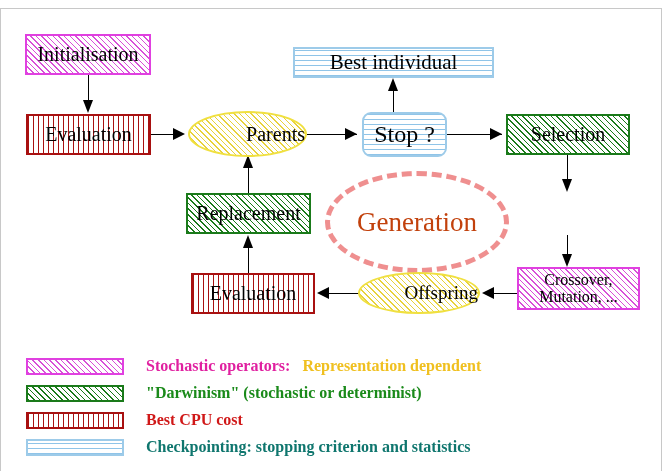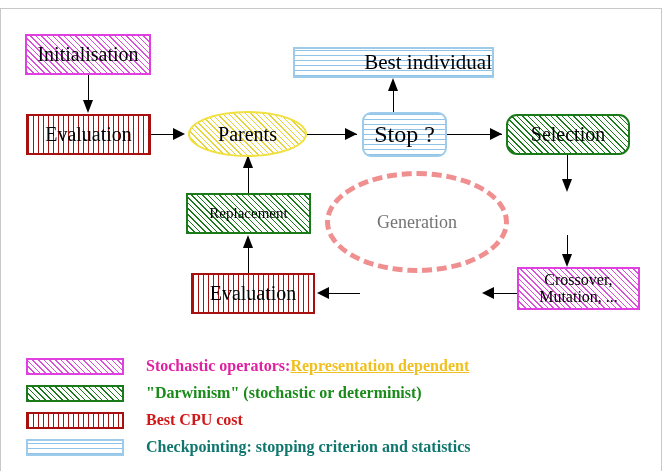--- a/index.html
+++ b/index.html
@@ -38,92 +38,96 @@
     background-color:#ffffff;
     background-image:repeating-linear-gradient(0deg,
        #8fc4e8 0px,#8fc4e8 1px,transparent 1px,transparent 5px);
     border:2px solid #9dcbe9;
   }
   .pat-yellow{
     background-color:#ffffff;
     background-image:repeating-linear-gradient(45deg,
        #e8d23a 0px,#e8d23a 1px,transparent 1px,transparent 4px);
     border:2px solid #f0e040;
+    justify-content:flex-end;
   }
 
   .ellipse{border-radius:50%;}
   .rounded{border-radius:9px;}
 
   
   .gen-ellipse{
     position:absolute;border-radius:50%;
     border:5px dashed #ef8f8f;background:transparent;z-index:1;
     display:flex;align-items:center;justify-content:center;
   }
-  .gen-ellipse .lbl{color:#737373;font-size:18px;}
+  .gen-ellipse .lbl{color:#c2410c;font-size:27px;}
 
   
   .edge{position:absolute;background:#000;z-index:2;}
   .edge.h{height:1px;}
   .edge.v{width:1px;}
   .arrow{position:absolute;width:0;height:0;z-index:2;}
   .arrow.right{border-top:6px solid transparent;border-bottom:6px solid transparent;border-left:12px solid #000;}
   .arrow.left{border-top:6px solid transparent;border-bottom:6px solid transparent;border-right:12px solid #000;}
   .arrow.down{border-left:5px solid transparent;border-right:5px solid transparent;border-top:13px solid #000;}
   .arrow.up{border-left:5px solid transparent;border-right:5px solid transparent;border-bottom:13px solid #000;}
 
   
   #legend{position:absolute;left:0;top:340px;width:662px;z-index:5;}
   .leg-row{position:absolute;height:22px;display:flex;align-items:center;}
   .leg-swatch{width:98px;height:17px;box-sizing:border-box;margin-left:25px;}
   .leg-text{margin-left:22px;font-size:16px;font-weight:bold;white-space:nowrap;}
-  .leg-text .part2{font-weight:bold;margin-left:0;text-decoration:underline;}
+  .leg-text .part2{font-weight:bold;margin-left:12px;}
 </style>
 </head>
 <body>
 
 <div id="canvas">
 
   <div class="node pat-magenta" style="left:24px;top:25px;width:126px;height:41px;">
     <span class="lbl" style="font-size:20px">Initialisation</span>
   </div>
 
   <div class="node pat-red" style="left:25px;top:105px;width:125px;height:41px;">
     <span class="lbl" style="font-size:20px">Evaluation</span>
   </div>
 
   <div class="node pat-yellow ellipse" style="left:187px;top:102px;width:119px;height:46px;">
     <span class="lbl" style="font-size:20px">Parents</span>
   </div>
 
-  <div class="node pat-blue" style="left:292px;top:38px;width:201px;height:31px;justify-content:flex-end;">
+  <div class="node pat-blue" style="left:292px;top:38px;width:201px;height:31px;">
     <span class="lbl" style="font-size:21px">Best individual</span>
   </div>
 
   <div class="node pat-blue rounded" style="left:361px;top:103px;width:85px;height:45px;">
     <span class="lbl" style="font-size:24px">Stop ?</span>
   </div>
 
-  <div class="node pat-green" style="left:505px;top:105px;width:124px;height:41px;border-radius:11px;">
+  <div class="node pat-green" style="left:505px;top:105px;width:124px;height:41px;">
     <span class="lbl" style="font-size:20px">Selection</span>
   </div>
 
 
   <div class="node pat-magenta" style="left:516px;top:258px;width:123px;height:43px;">
     <span class="lbl" style="font-size:16px">Crossover,
 Mutation, ...</span>
   </div>
 
+  <div class="node pat-yellow ellipse" style="left:357px;top:263px;width:122px;height:42px;">
+    <span class="lbl" style="font-size:19px">Offspring</span>
+  </div>
 
   <div class="node pat-red" style="left:190px;top:264px;width:124px;height:41px;">
     <span class="lbl" style="font-size:20px">Evaluation</span>
   </div>
 
   <div class="node pat-green" style="left:185px;top:184px;width:125px;height:41px;">
-    <span class="lbl" style="font-size:15px">Replacement</span>
+    <span class="lbl" style="font-size:20px">Replacement</span>
   </div>
 
   <div class="gen-ellipse" style="left:324px;top:162px;width:174px;height:92px;">
     <span class="lbl">Generation</span>
   </div>
 
   <div class="edge v" style="left:87px;top:66px;height:27px;"></div>
   <div class="arrow down" style="left:82px;top:91px;"></div>
 
   <div class="edge h" style="left:150px;top:125px;width:30px;"></div>

